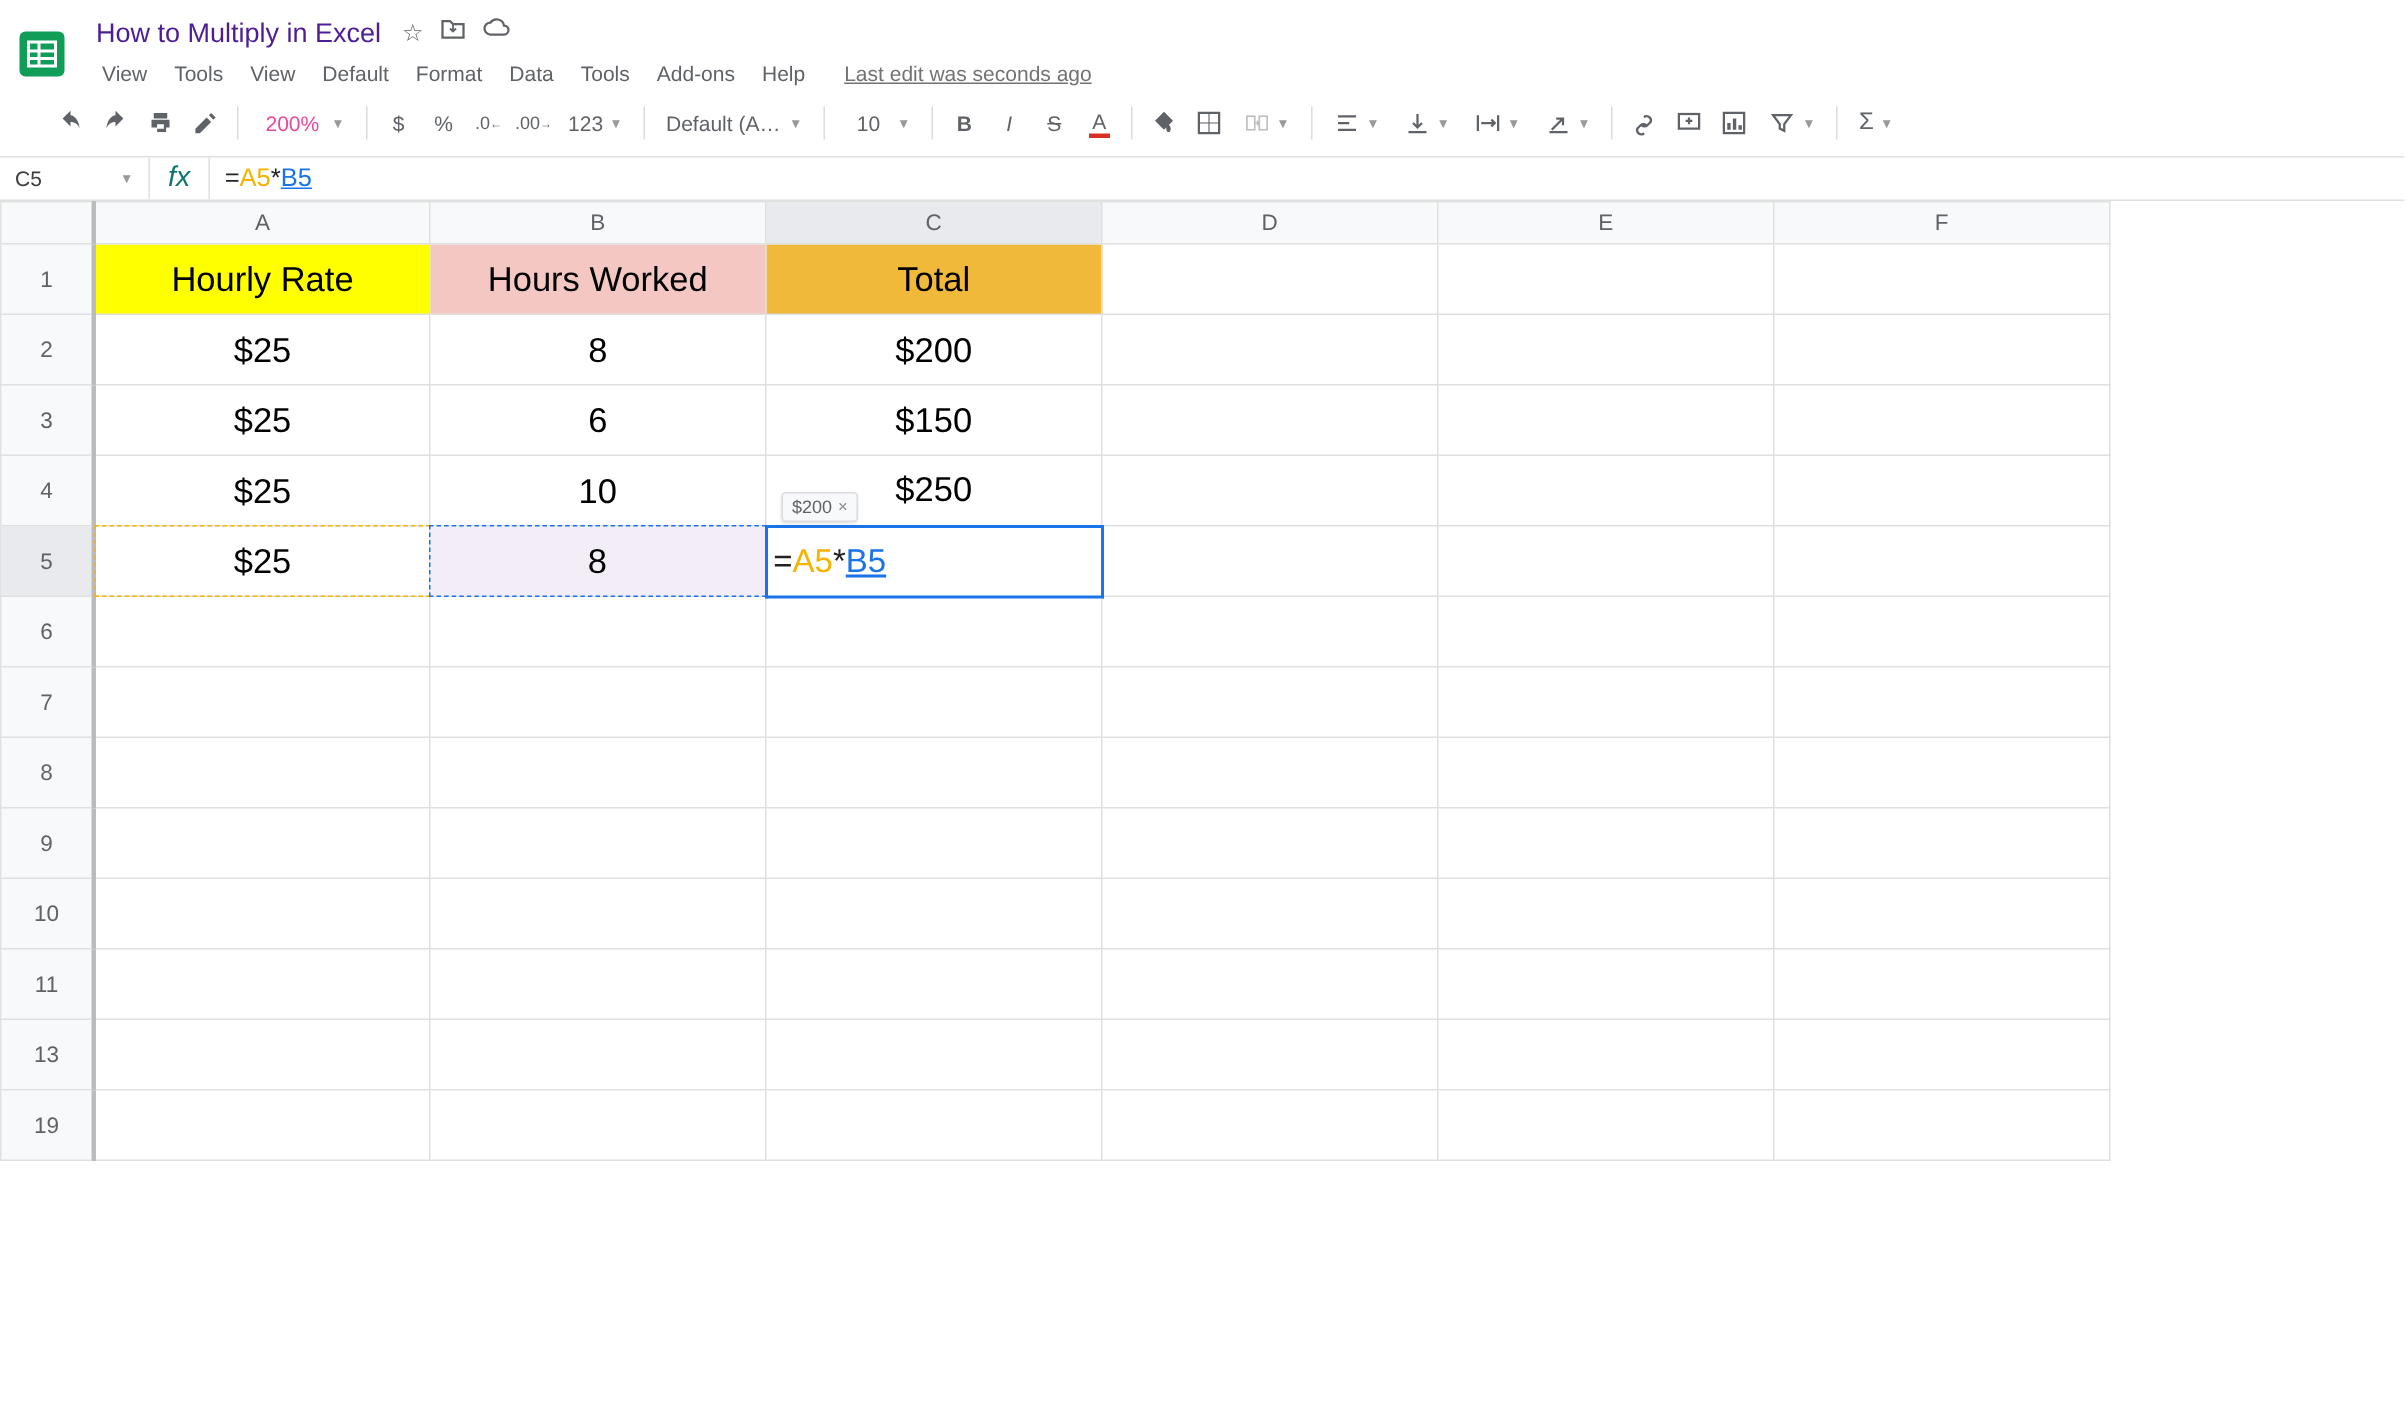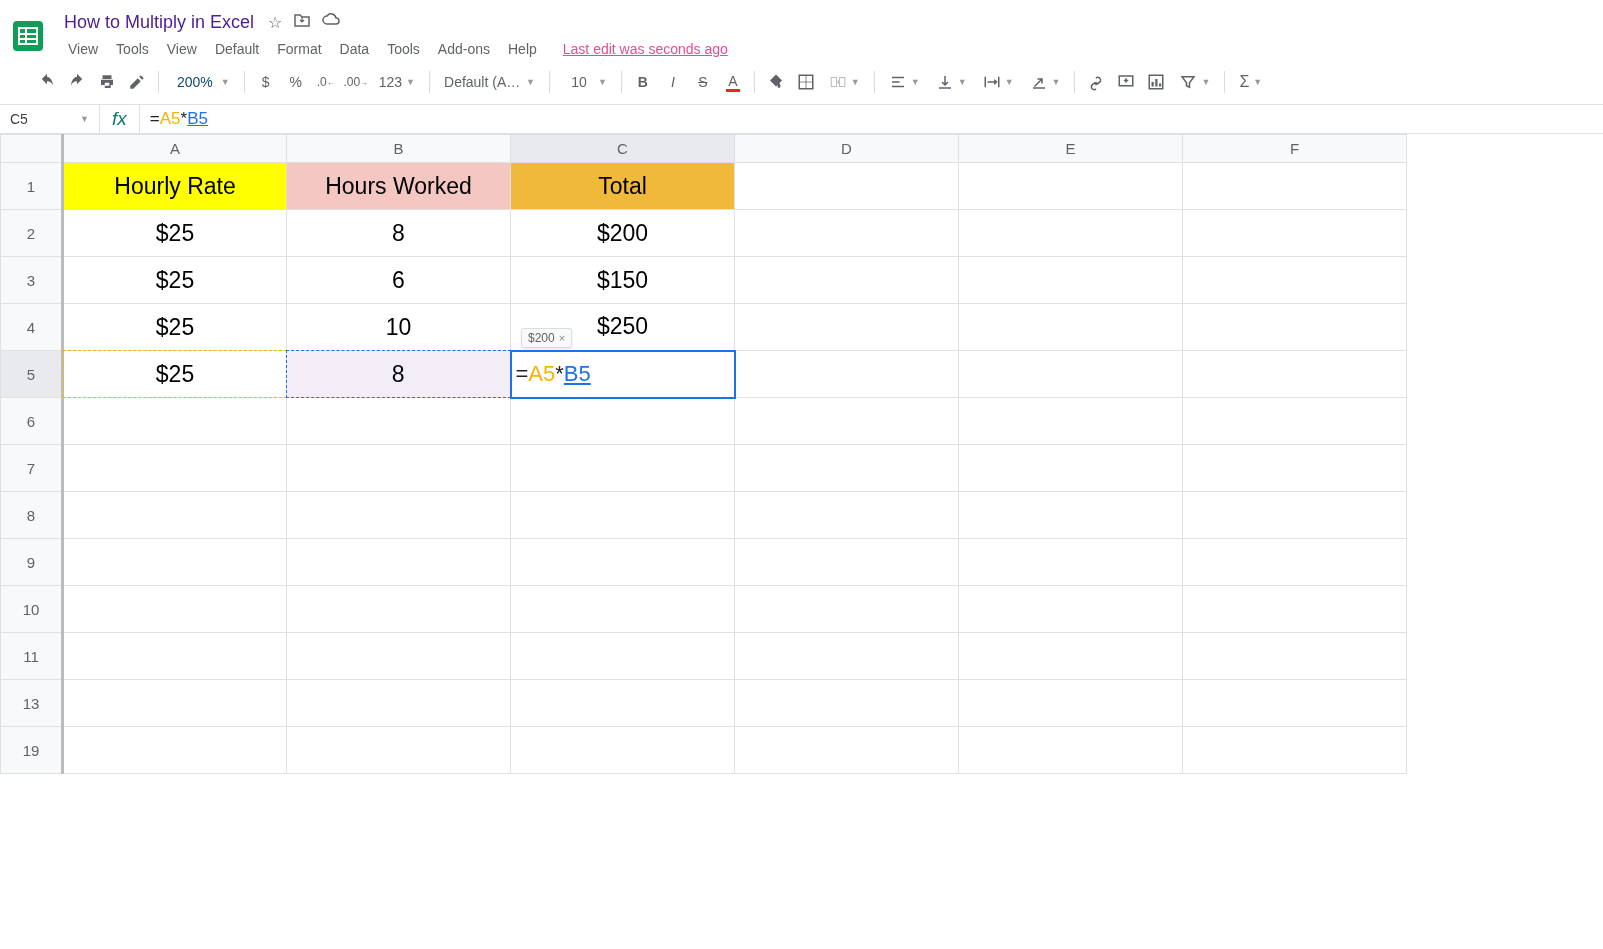--- a/index.html
+++ b/index.html
@@ -10,28 +10,28 @@
 .logo { width: 40px; height: 40px; display: flex; align-items: center; justify-content: center; margin-right: 12px; }
 .logo svg { width: 36px; height: 36px; }
 .title-area { display: flex; flex-direction: column; }
 .title-row { display: flex; align-items: center; gap: 10px; }
 .doc-title { font-size: 18px; color: #4c1d95; padding: 2px 4px; }
 .title-icons { display: flex; gap: 12px; color: #5f6368; }
 .title-icons span { cursor: pointer; font-size: 16px; }
 
 .menu-bar { display: flex; gap: 2px; padding: 2px 0; font-size: 14px; color: #5f6368; align-items: center; }
 .menu-bar span { padding: 4px 8px; cursor: pointer; }
-.last-edit { text-decoration: underline; margin-left: 8px; cursor: pointer; color: #ec4899; }
+.last-edit { text-decoration: underline; margin-left: 8px; cursor: pointer; color: #737373; }
 
 
 .toolbar { display: flex; align-items: center; padding: 4px 12px 8px 34px; gap: 4px; border-bottom: none; }
 .tb-btn { display: flex; align-items: center; justify-content: center; min-width: 26px; height: 28px; color: #5f6368; cursor: pointer; font-size: 14px; }
 .tb-btn svg { width: 18px; height: 18px; }
 .tb-sep { width: 1px; height: 22px; background: #dadce0; margin: 0 4px; }
-.tb-text { font-size: 14px; color: #0c4a6e; padding: 0 4px; }
+.tb-text { font-size: 14px; color: #ec4899; padding: 0 4px; }
 .tb-dropdown { display: flex; align-items: center; gap: 4px; color: #5f6368; padding: 0 6px; cursor: pointer; font-size: 14px; }
 .tb-dropdown .caret { font-size: 9px; color: #999; }
 .font-name { width: 78px; overflow: hidden; text-overflow: ellipsis; white-space: nowrap; }
 .font-size-box { border: none; width: 30px; text-align: center; }
 .text-color-line { border-bottom: 3px solid #d93025; }
 
 
 .formula-row { display: flex; align-items: center; border-top: 1px solid #e0e0e0; border-bottom: 1px solid #e0e0e0; height: 30px; }
 .name-box { width: 100px; display: flex; align-items: center; justify-content: space-between; padding: 0 10px; font-size: 14px; color: #3c4043; border-right: 1px solid #e0e0e0; height: 100%; }
 .name-box .caret { font-size: 9px; color: #999; }

